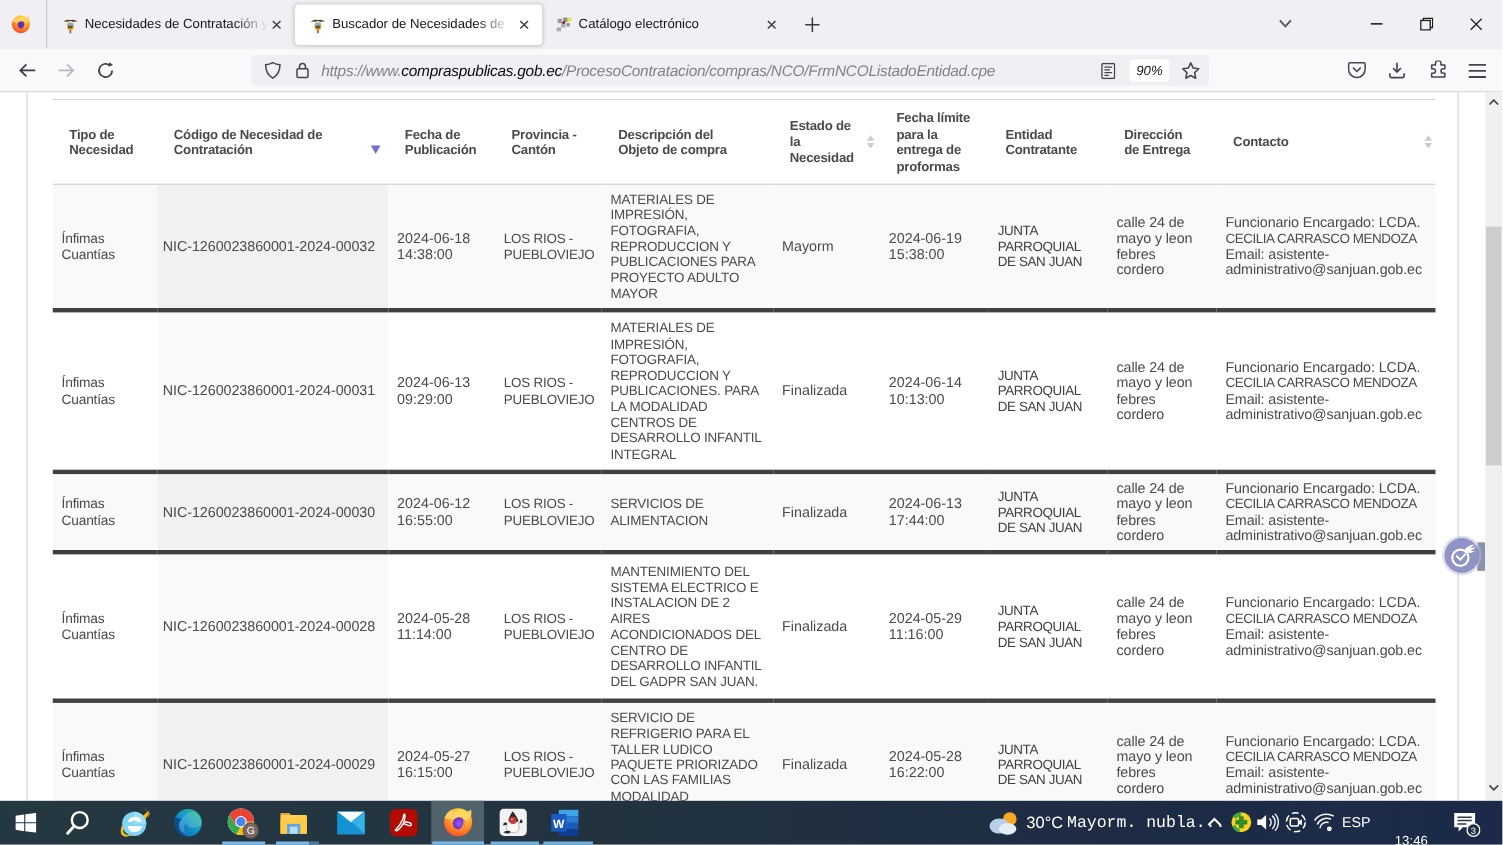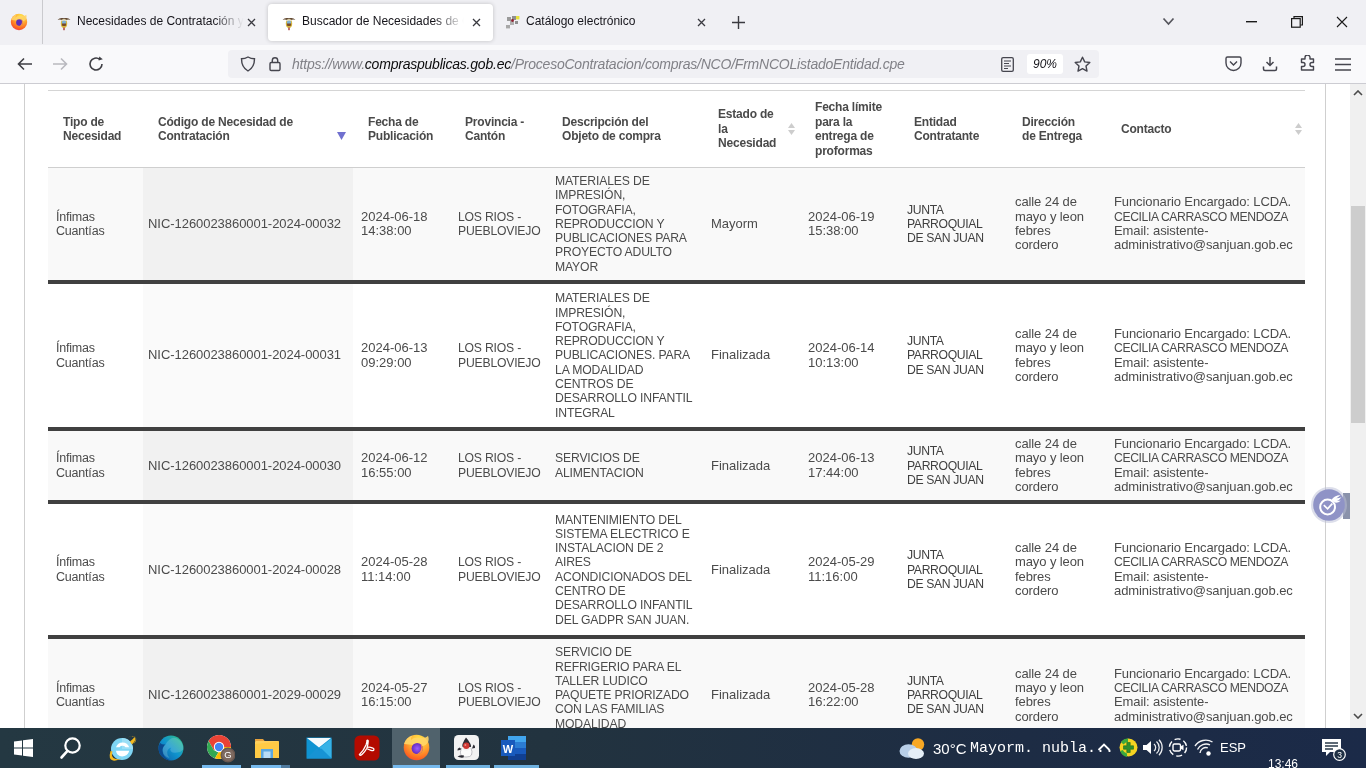--- a/index.html
+++ b/index.html
@@ -282,21 +282,21 @@
         <td class="c4">LOS RIOS -<br>PUEBLOVIEJO</td>
         <td class="c5">MANTENIMIENTO DEL<br>SISTEMA ELECTRICO E<br>INSTALACION DE 2<br>AIRES<br>ACONDICIONADOS DEL<br>CENTRO DE<br>DESARROLLO INFANTIL<br>DEL GADPR SAN JUAN.</td>
         <td>Finalizada</td>
         <td>2024-05-29<br>11:16:00</td>
         <td class="c8"><a class="ent">JUNTA<br>PARROQUIAL<br>DE SAN JUAN</a></td>
         <td class="c9">calle 24 de<br>mayo y leon<br>febres<br>cordero</td>
         <td class="c10">Funcionario Encargado: LCDA.<br><span class="caps">CECILIA CARRASCO MENDOZA</span><br>Email: asistente-<br>administrativo@sanjuan.gob.ec</td>
       </tr>
       <tr class="odd" style="height:112px;">
         <td class="c1">Ínfimas<br>Cuantías</td>
-        <td class="s1 c2">NIC-1260023860001-2029-00029</td>
+        <td class="s1 c2">NIC-1260023860001-2024-00029</td>
         <td>2024-05-27<br>16:15:00</td>
         <td class="c4">LOS RIOS -<br>PUEBLOVIEJO</td>
         <td class="c5">SERVICIO DE<br>REFRIGERIO PARA EL<br>TALLER LUDICO<br>PAQUETE PRIORIZADO<br>CON LAS FAMILIAS<br>MODALIDAD<br>PEDAGOGIA E INFANTIL</td>
         <td>Finalizada</td>
         <td>2024-05-28<br>16:22:00</td>
         <td class="c8"><a class="ent">JUNTA<br>PARROQUIAL<br>DE SAN JUAN</a></td>
         <td class="c9">calle 24 de<br>mayo y leon<br>febres<br>cordero</td>
         <td class="c10">Funcionario Encargado: LCDA.<br><span class="caps">CECILIA CARRASCO MENDOZA</span><br>Email: asistente-<br>administrativo@sanjuan.gob.ec</td>
       </tr>
     </tbody>

